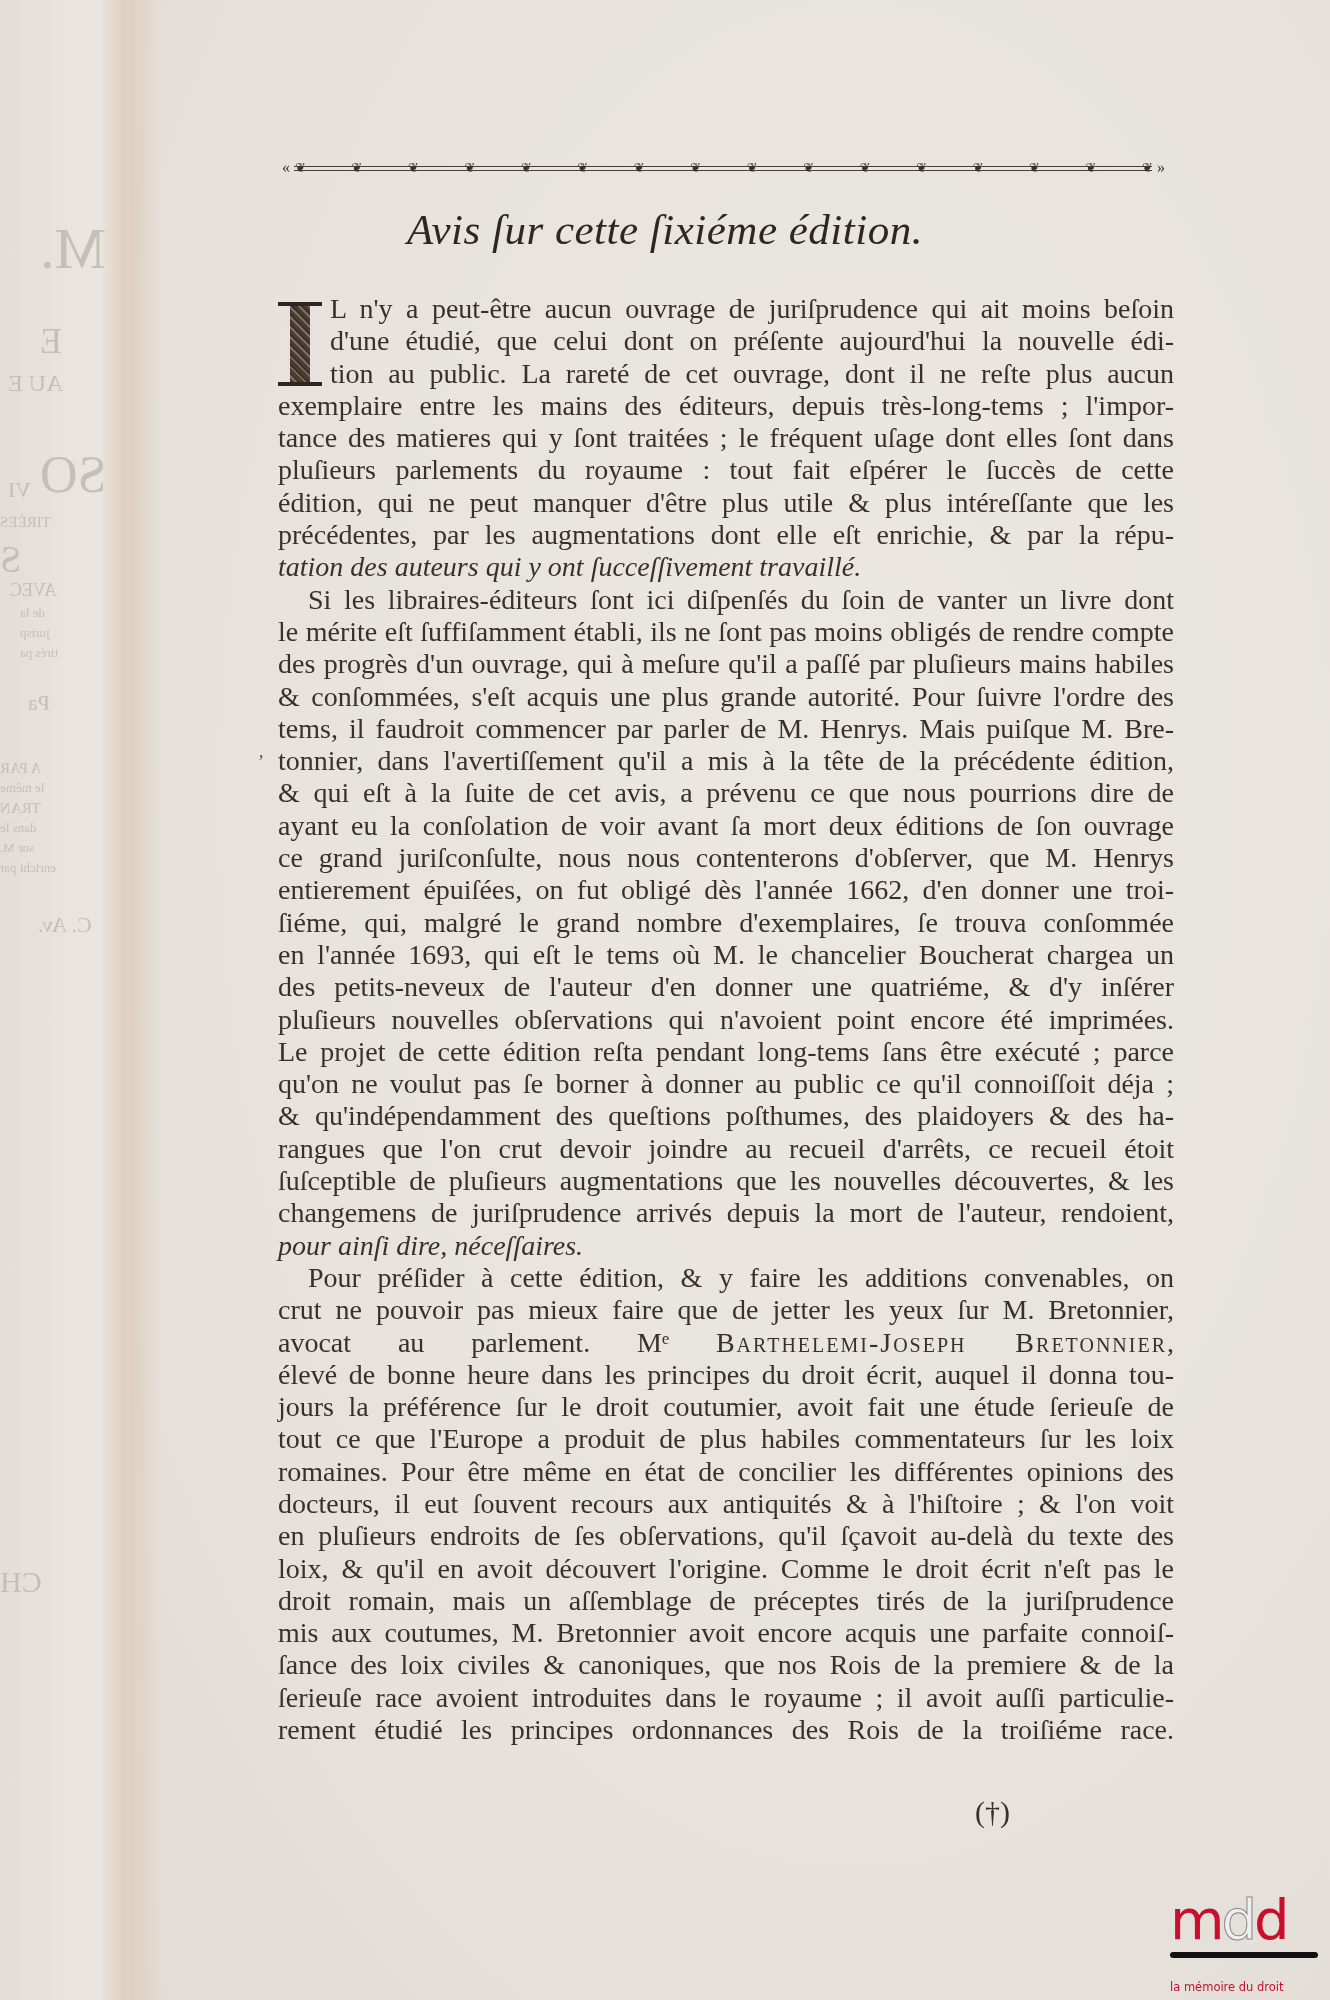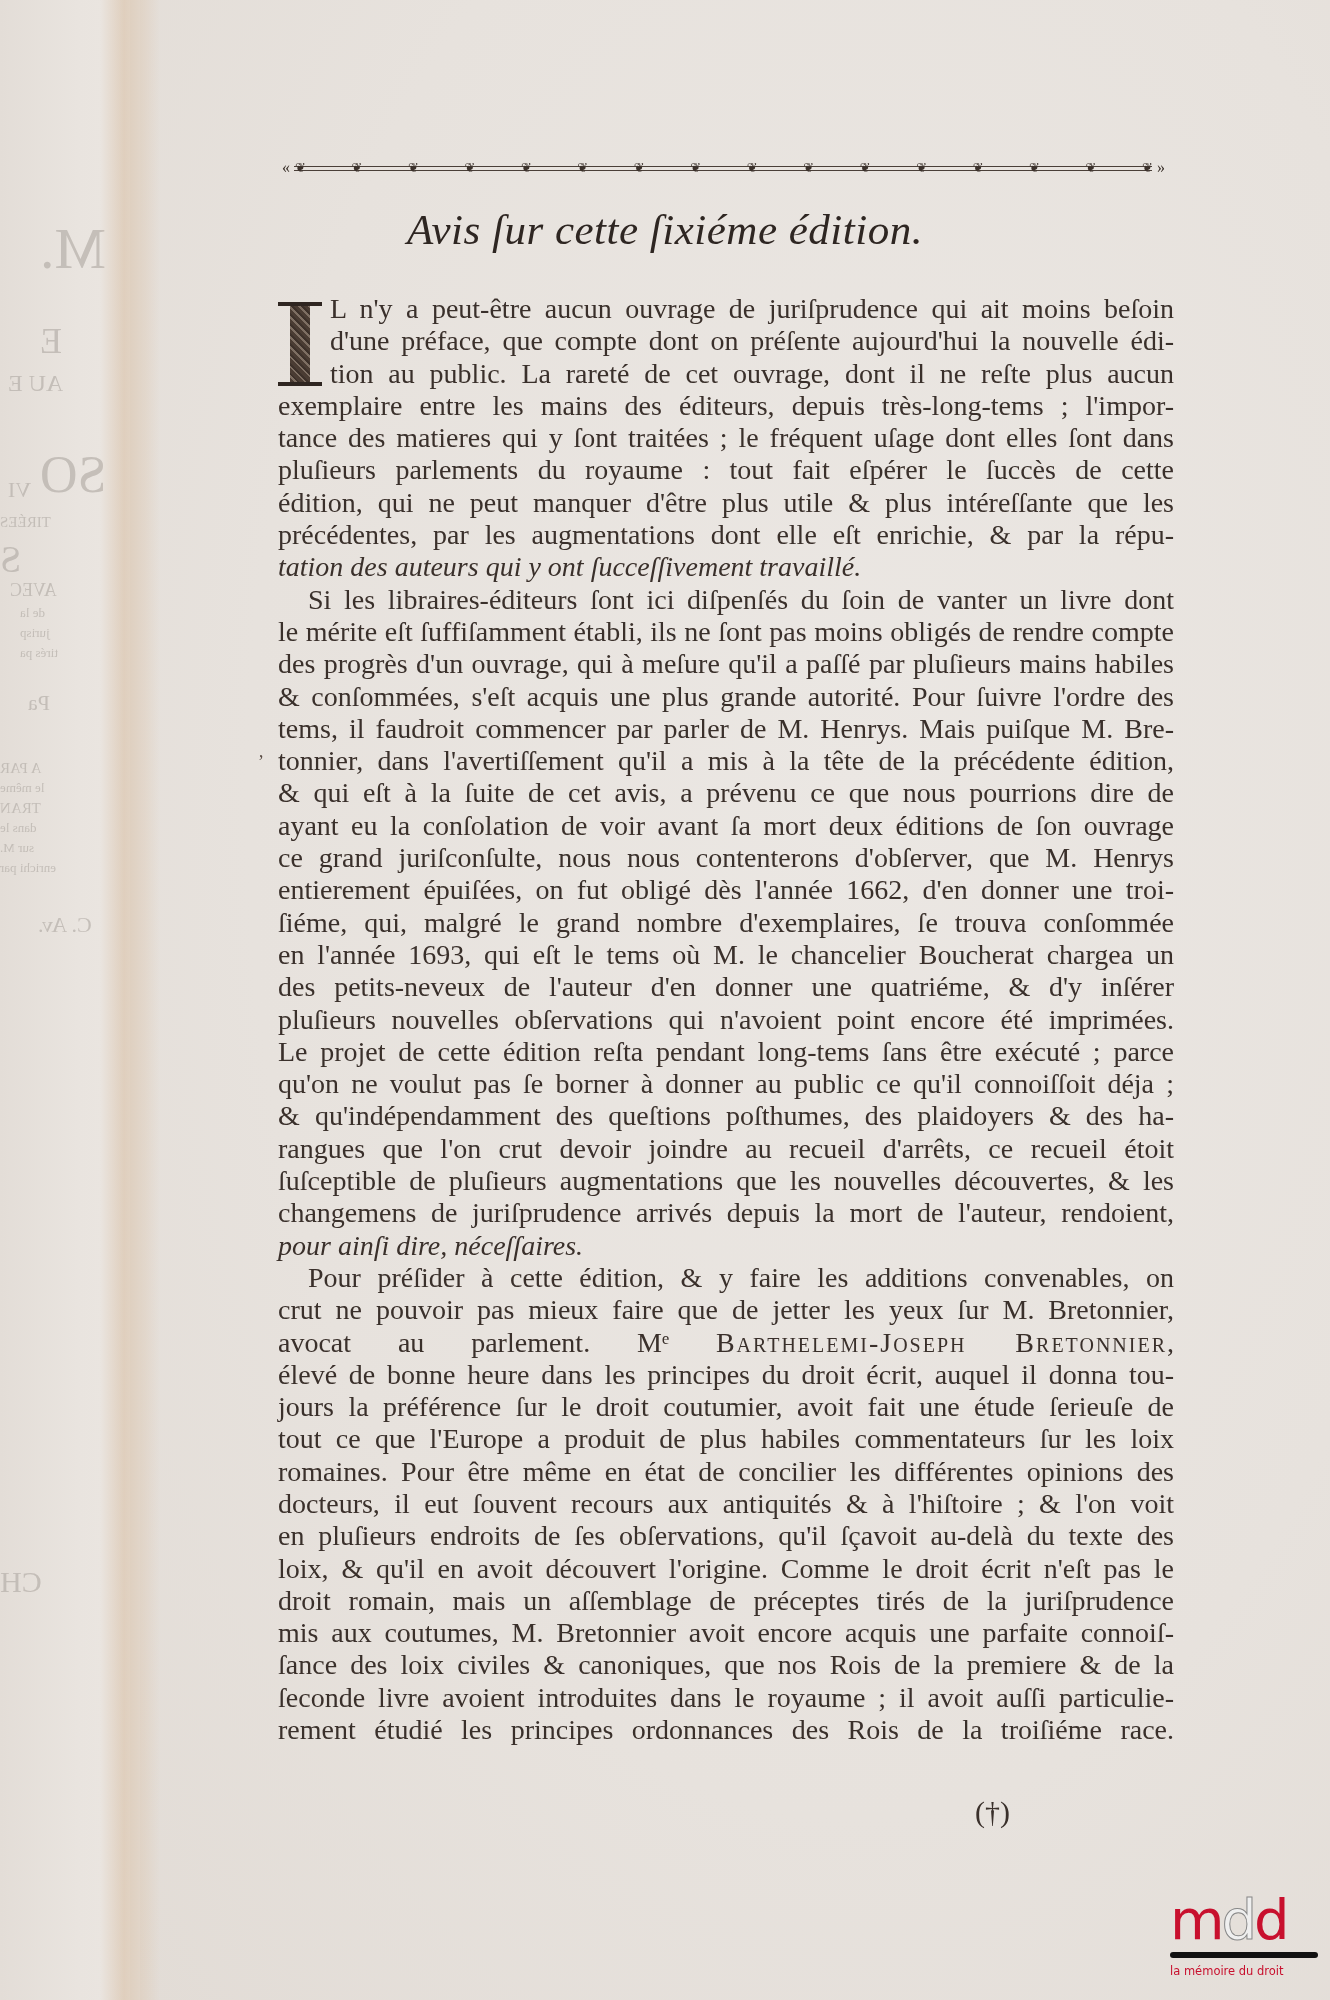--- a/index.html
+++ b/index.html
@@ -62,21 +62,21 @@
   .sig {
     position: absolute; left: 975px; top: 1795px; font-size: 30px; color: #3a302b;
   }
   .margin-tick { position: absolute; left: 258px; top: 752px; color: #5a4d45; font-size: 18px; }
   .logo {
     position: absolute; left: 1170px; top: 1892px; width: 150px; height: 100px;
   }
   .logo .mdd { font-family: "DejaVu Sans", sans-serif; font-weight: normal; font-size: 56px; letter-spacing: -3px; color: #c8102e; line-height: 56px; }
   .logo .mdd .o { color: #efefef; -webkit-text-stroke: 1px #888; }
   .logo .rule { width: 148px; height: 6px; background: #111; border-radius: 3px; margin-top: 4px; }
-  .logo .tag { font-family: "DejaVu Sans", sans-serif; font-size: 11.5px; color: #c8102e; margin-top: 6px; white-space: nowrap; }
+  .logo .tag { font-family: "DejaVu Sans", sans-serif; font-size: 11.5px; color: #c8102e; margin-top: 22px; white-space: nowrap; }
 </style>
 </head>
 <body>
 
 <div class="left-page">
   <div id="ghost-wrap">
       <span class="ghost" style="left: 40px; top: 215px; font-size: 58px; transform: scaleX(-1);">M.</span>
       <span class="ghost" style="left: 40px; top: 320px; font-size: 36px; transform: scaleX(-1);">E</span>
       <span class="ghost" style="left: 8px; top: 370px; font-size: 24px; transform: scaleX(-1);">AU E</span>
       <span class="ghost" style="left: 40px; top: 445px; font-size: 52px; transform: scaleX(-1);">SO</span>
@@ -128,21 +128,21 @@
 <div class="title">Avis ſur cette ſixiéme édition.</div>
 
 <div class="dropcap">
   <div class="serif-top"></div>
     <div class="stem"></div>
     <div class="serif-bot"></div>
 </div>
 
 <div class="text" id="body-text">
     <span class="line dropc">L n'y a peut-être aucun ouvrage de juriſprudence qui ait moins beſoin</span>
-    <span class="line dropc">d'une préface, que compte dont on préſente aujourd'hui la nouvelle édi-</span>
+    <span class="line dropc">d'une étudié, que celui dont on préſente aujourd'hui la nouvelle édi-</span>
     <span class="line dropc">tion au public. La rareté de cet ouvrage, dont il ne reſte plus aucun</span>
     <span class="line ">exemplaire entre les mains des éditeurs, depuis très-long-tems ; l'impor-</span>
     <span class="line ">tance des matieres qui y ſont traitées ; le fréquent uſage dont elles ſont dans</span>
     <span class="line ">pluſieurs parlements du royaume : tout fait eſpérer le ſuccès de cette</span>
     <span class="line ">édition, qui ne peut manquer d'être plus utile &amp; plus intéreſſante que les</span>
     <span class="line ">précédentes, par les augmentations dont elle eſt enrichie, &amp; par la répu-</span>
     <span class="line last">tation des auteurs qui y ont ſucceſſivement travaillé.</span>
     <span class="line indent">Si les libraires-éditeurs ſont ici diſpenſés du ſoin de vanter un livre dont</span>
     <span class="line ">le mérite eſt ſuffiſamment établi, ils ne ſont pas moins obligés de rendre compte</span>
     <span class="line ">des progrès d'un ouvrage, qui à meſure qu'il a paſſé par pluſieurs mains habiles</span>
@@ -170,21 +170,21 @@
     <span class="line ">élevé de bonne heure dans les principes du droit écrit, auquel il donna tou-</span>
     <span class="line ">jours la préférence ſur le droit coutumier, avoit fait une étude ſerieuſe de</span>
     <span class="line ">tout ce que l'Europe a produit de plus habiles commentateurs ſur les loix</span>
     <span class="line ">romaines. Pour être même en état de concilier les différentes opinions des</span>
     <span class="line ">docteurs, il eut ſouvent recours aux antiquités &amp; à l'hiſtoire ; &amp; l'on voit</span>
     <span class="line ">en pluſieurs endroits de ſes obſervations, qu'il ſçavoit au-delà du texte des</span>
     <span class="line ">loix, &amp; qu'il en avoit découvert l'origine. Comme le droit écrit n'eſt pas le</span>
     <span class="line ">droit romain, mais un aſſemblage de préceptes tirés de la juriſprudence</span>
     <span class="line ">mis aux coutumes, M. Bretonnier avoit encore acquis une parfaite connoiſ-</span>
     <span class="line ">ſance des loix civiles &amp; canoniques, que nos Rois de la premiere &amp; de la</span>
-    <span class="line ">ſeconde livre avoient introduites dans le royaume ; il avoit auſſi particulie-</span>
+    <span class="line ">ſerieuſe race avoient introduites dans le royaume ; il avoit auſſi particulie-</span>
     <span class="line ">rement étudié les principes ordonnances des Rois de la troiſiéme race.</span>
   </div>
 
 <div class="margin-tick">ʼ</div>
 
 <div class="sig">(†)</div>
 
 <div class="logo">
   <div class="mdd"><span>m</span><span class="o">d</span><span>d</span></div>
   <div class="rule"></div>

